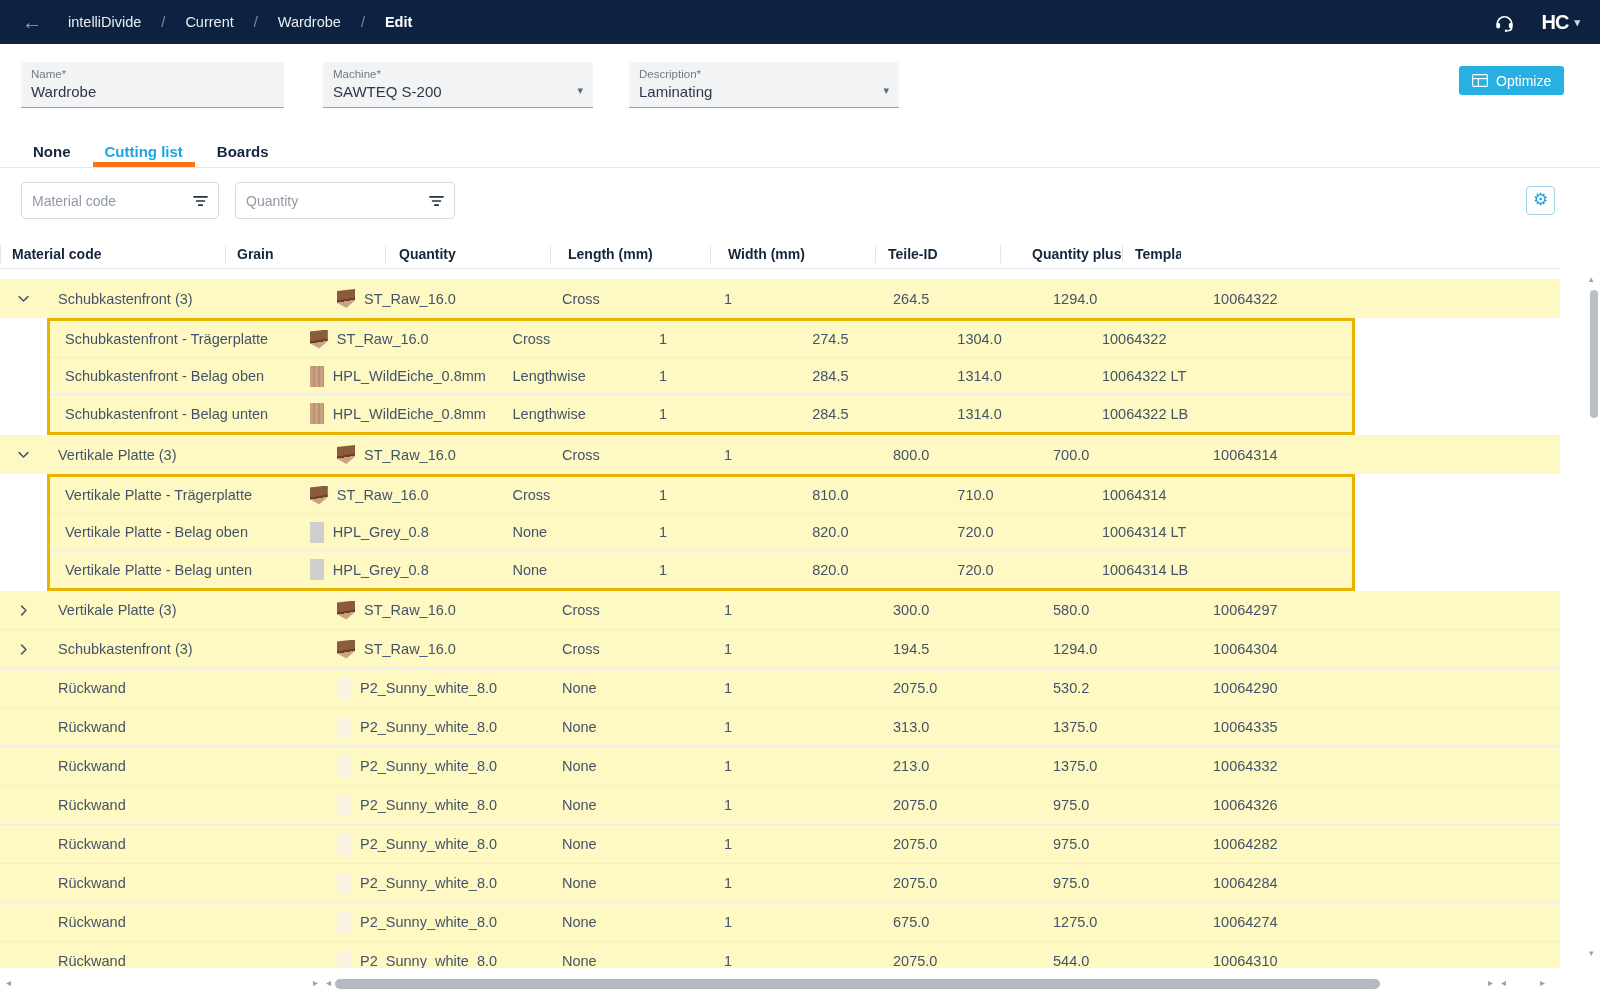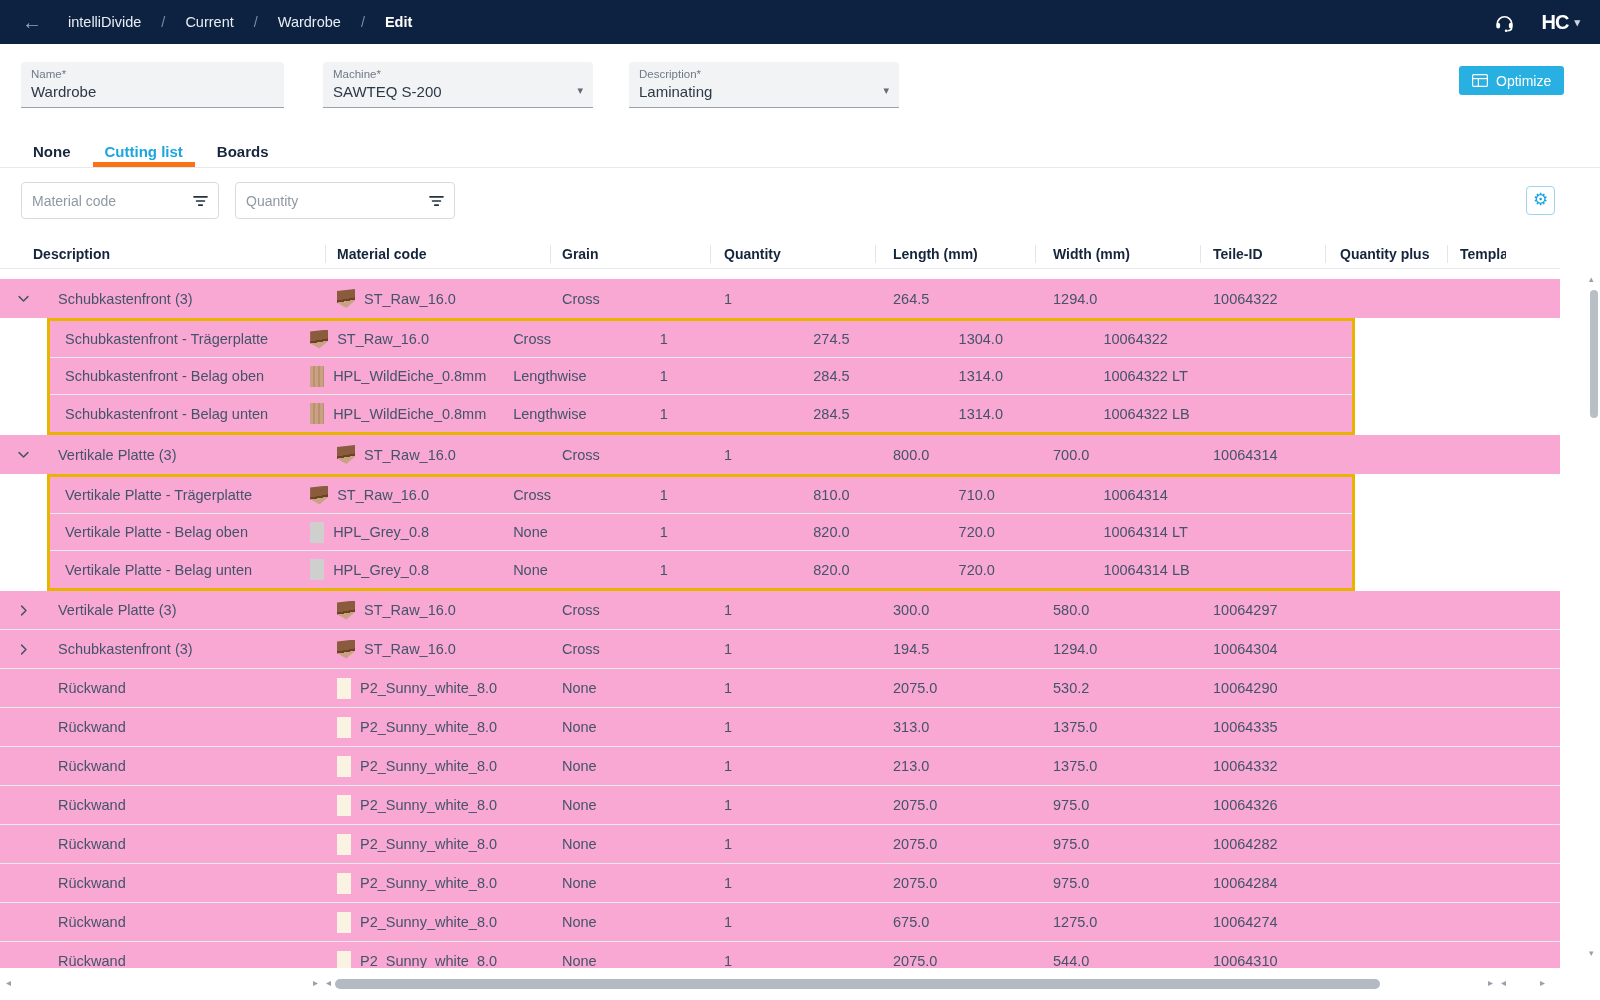--- a/index.html
+++ b/index.html
@@ -66,26 +66,26 @@
   .c-exp   { width:47px; justify-content:center; }
   .c-hdesc { width:325px; padding-left:33px; }
   .c-desc  { width:278px; padding-left:11px; }
   .c-desc-child { width:275px; padding-left:15px; }
   .c-mat   { width:225px; padding-left:12px; gap:9px; }
   .c-grain { width:160px; padding-left:12px; }
   .c-qty   { width:165px; padding-left:14px; }
   .c-len   { width:160px; padding-left:18px; }
   .c-wid   { width:165px; padding-left:18px; }
   .c-tid   { width:125px; padding-left:13px; }
-  .c-qplus { width:122px; padding-left:15px; }
+  .c-qplus { width:122px; padding-left:32px; }
   .c-tmpl  { flex:1; padding-left:13px; }
   .clip-tmpl { display:inline-block; width:46px; overflow:hidden; white-space:nowrap; }
 
   .row { display:flex; width:1560px; height:39px; align-items:center;
-         font-size:14.5px; color:#44536a; border-bottom:1px solid #e9ebee; background:#f9a8d4; }
+         font-size:14.5px; color:#44536a; border-bottom:1px solid #e9ebee; background:#fef9c3; }
   .chev { display:flex; align-items:center; justify-content:center; cursor:pointer; }
 
   .hl-group { margin-left:47px; width:1308px; border:3px solid #e9b400; }
   .hl-group .row { width:100%; height:37px;text-align:center; }
   .hl-group .row:last-child { border-bottom:none; }
   .hl-group .c-tid { width:152px; }
 
   
   .sw { width:14px; height:21px; flex:none; }
   .sw-st-raw { width:18px; height:19px;
@@ -182,21 +182,20 @@
     <svg width="15" height="12" viewBox="0 0 15 12">
         <path d="M1 1.8h13M3.6 6h7.8M5.8 10.2h3.4" stroke="#25313f" stroke-width="1.7" stroke-linecap="round"></path>
       </svg>
   </span>
 </div>
 <div class="gearbtn">
   <span>⚙</span>
 </div>
 
 <div class="thead">
-  <div class="cell c-hdesc">Description</div>
   <div class="cell c-mat hsep">Material code</div>
   <div class="cell c-grain hsep">Grain</div>
   <div class="cell c-qty hsep">Quantity</div>
   <div class="cell c-len hsep">Length (mm)</div>
   <div class="cell c-wid hsep">Width (mm)</div>
   <div class="cell c-tid hsep">Teile-ID</div>
   <div class="cell c-qplus hsep">Quantity plus</div>
   <div class="cell c-tmpl hsep">
     <span class="clip-tmpl">Template</span>
   </div>

